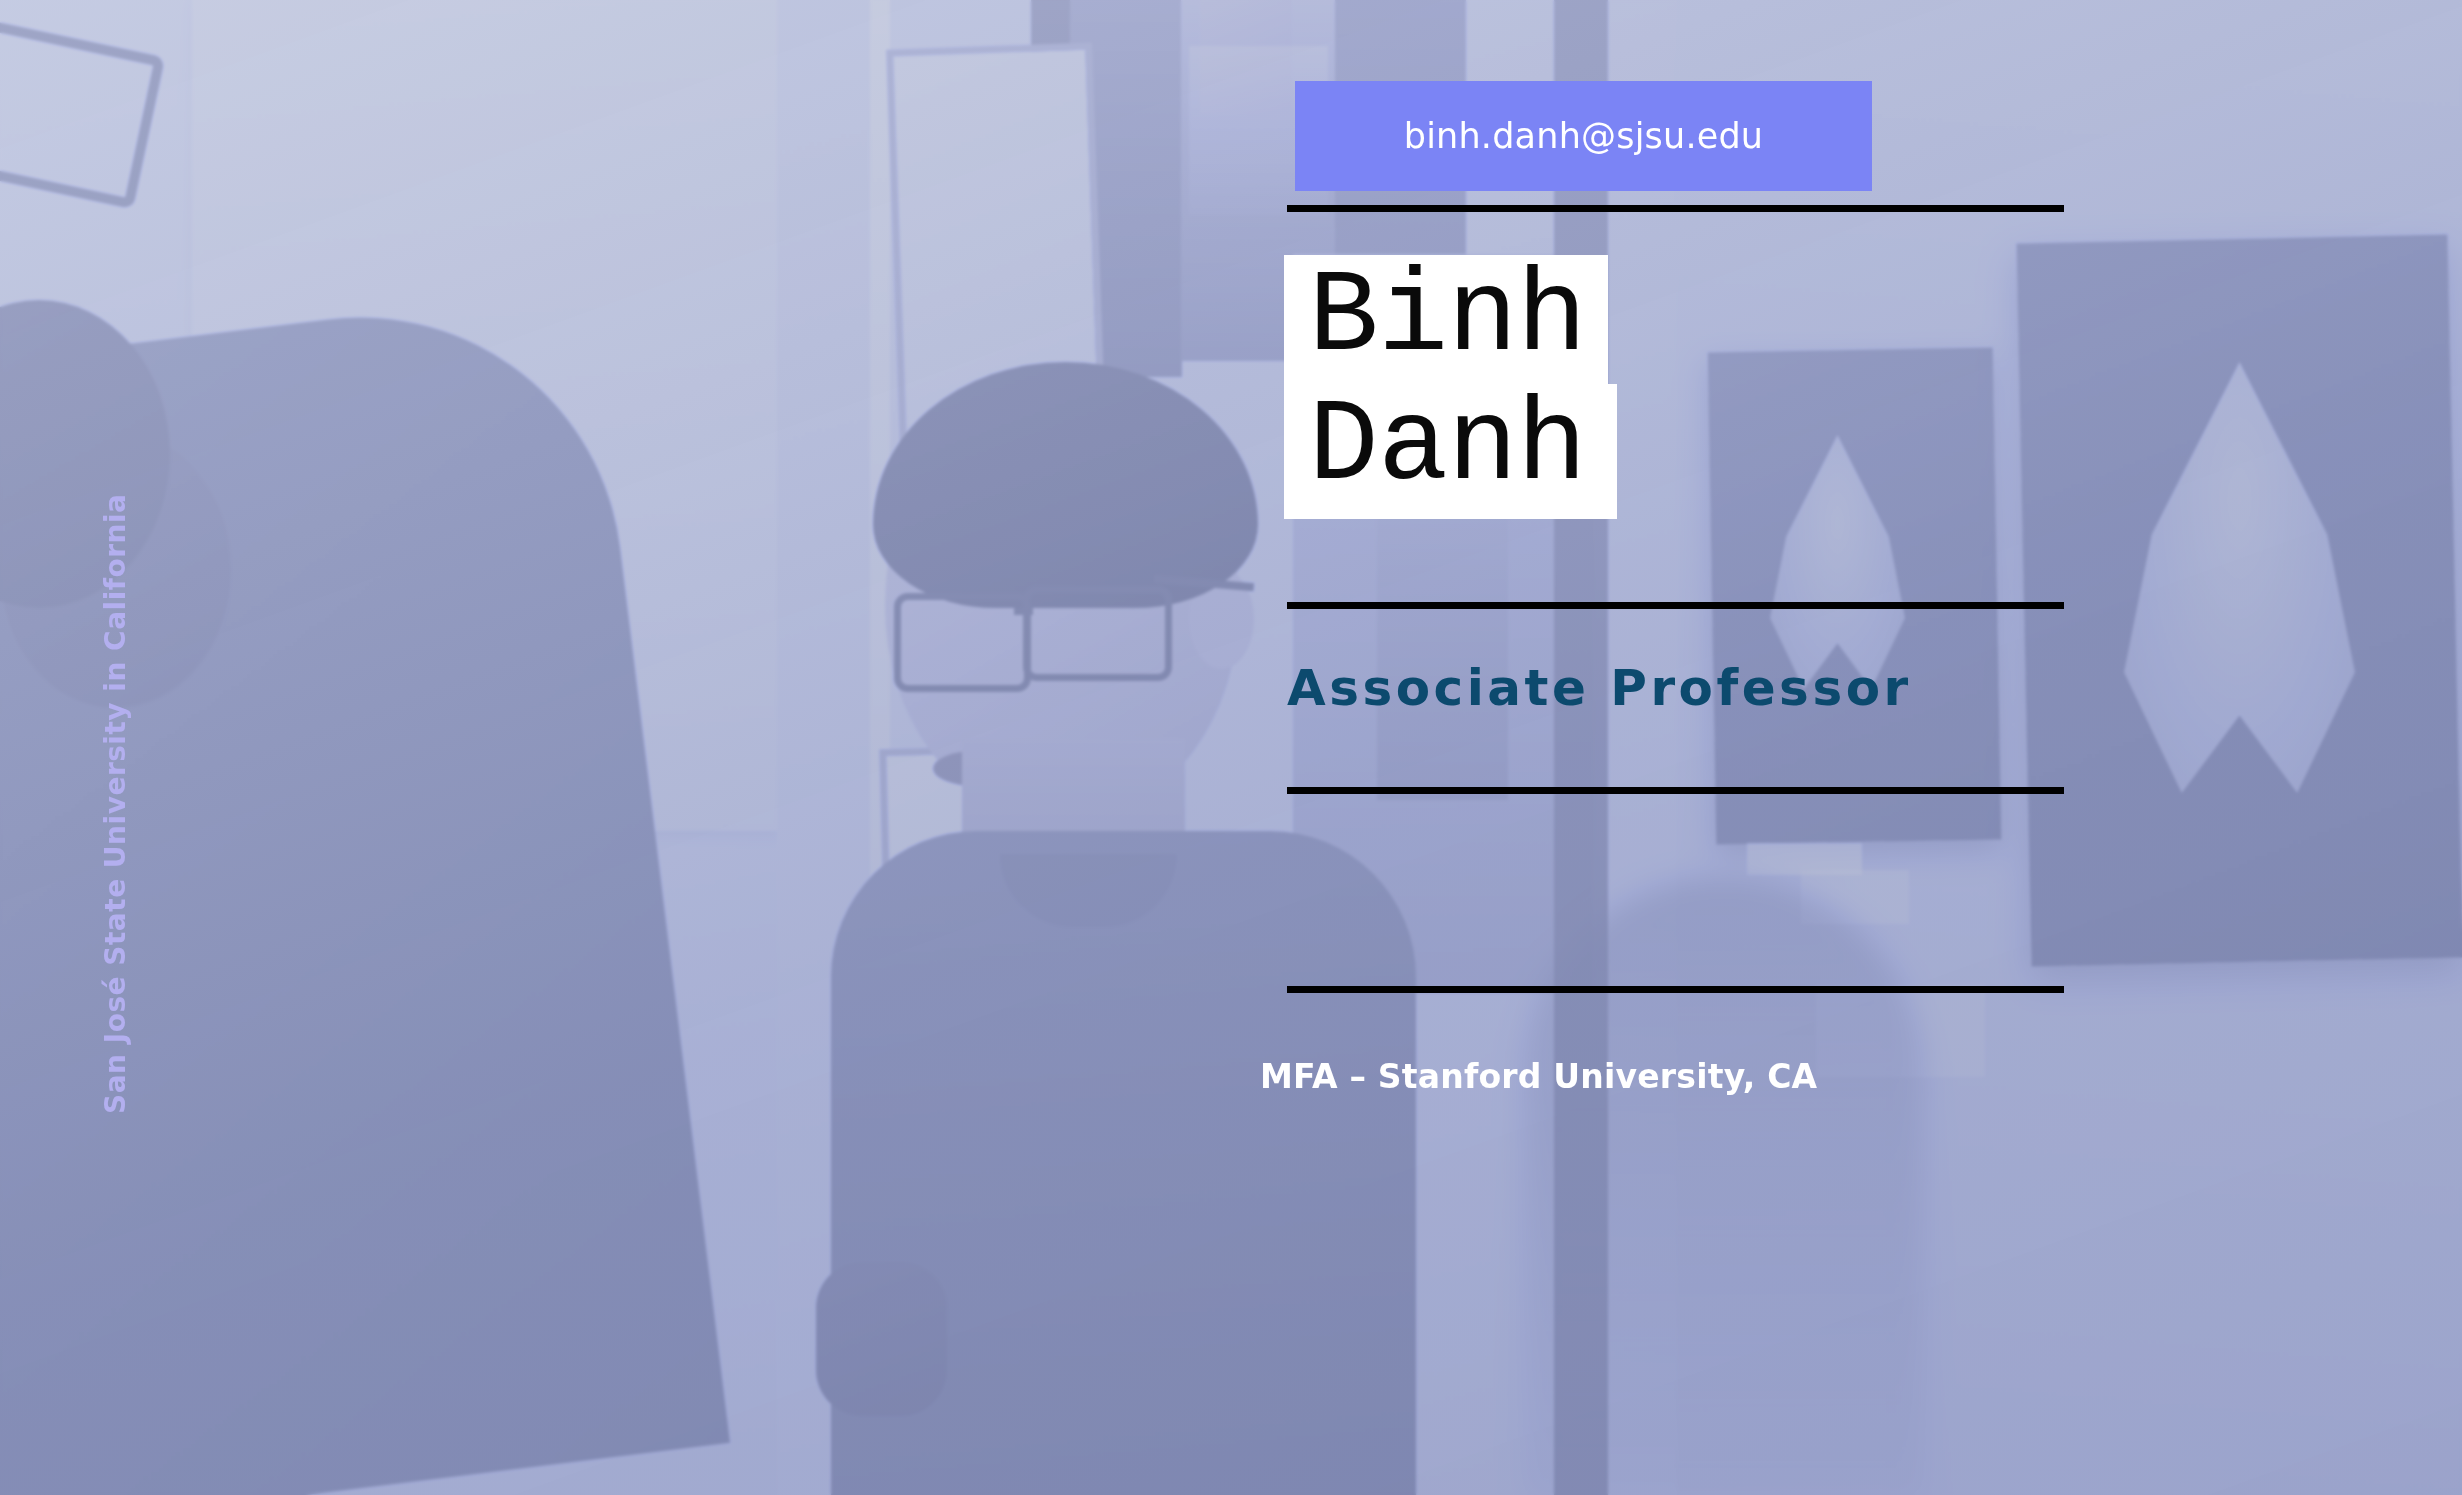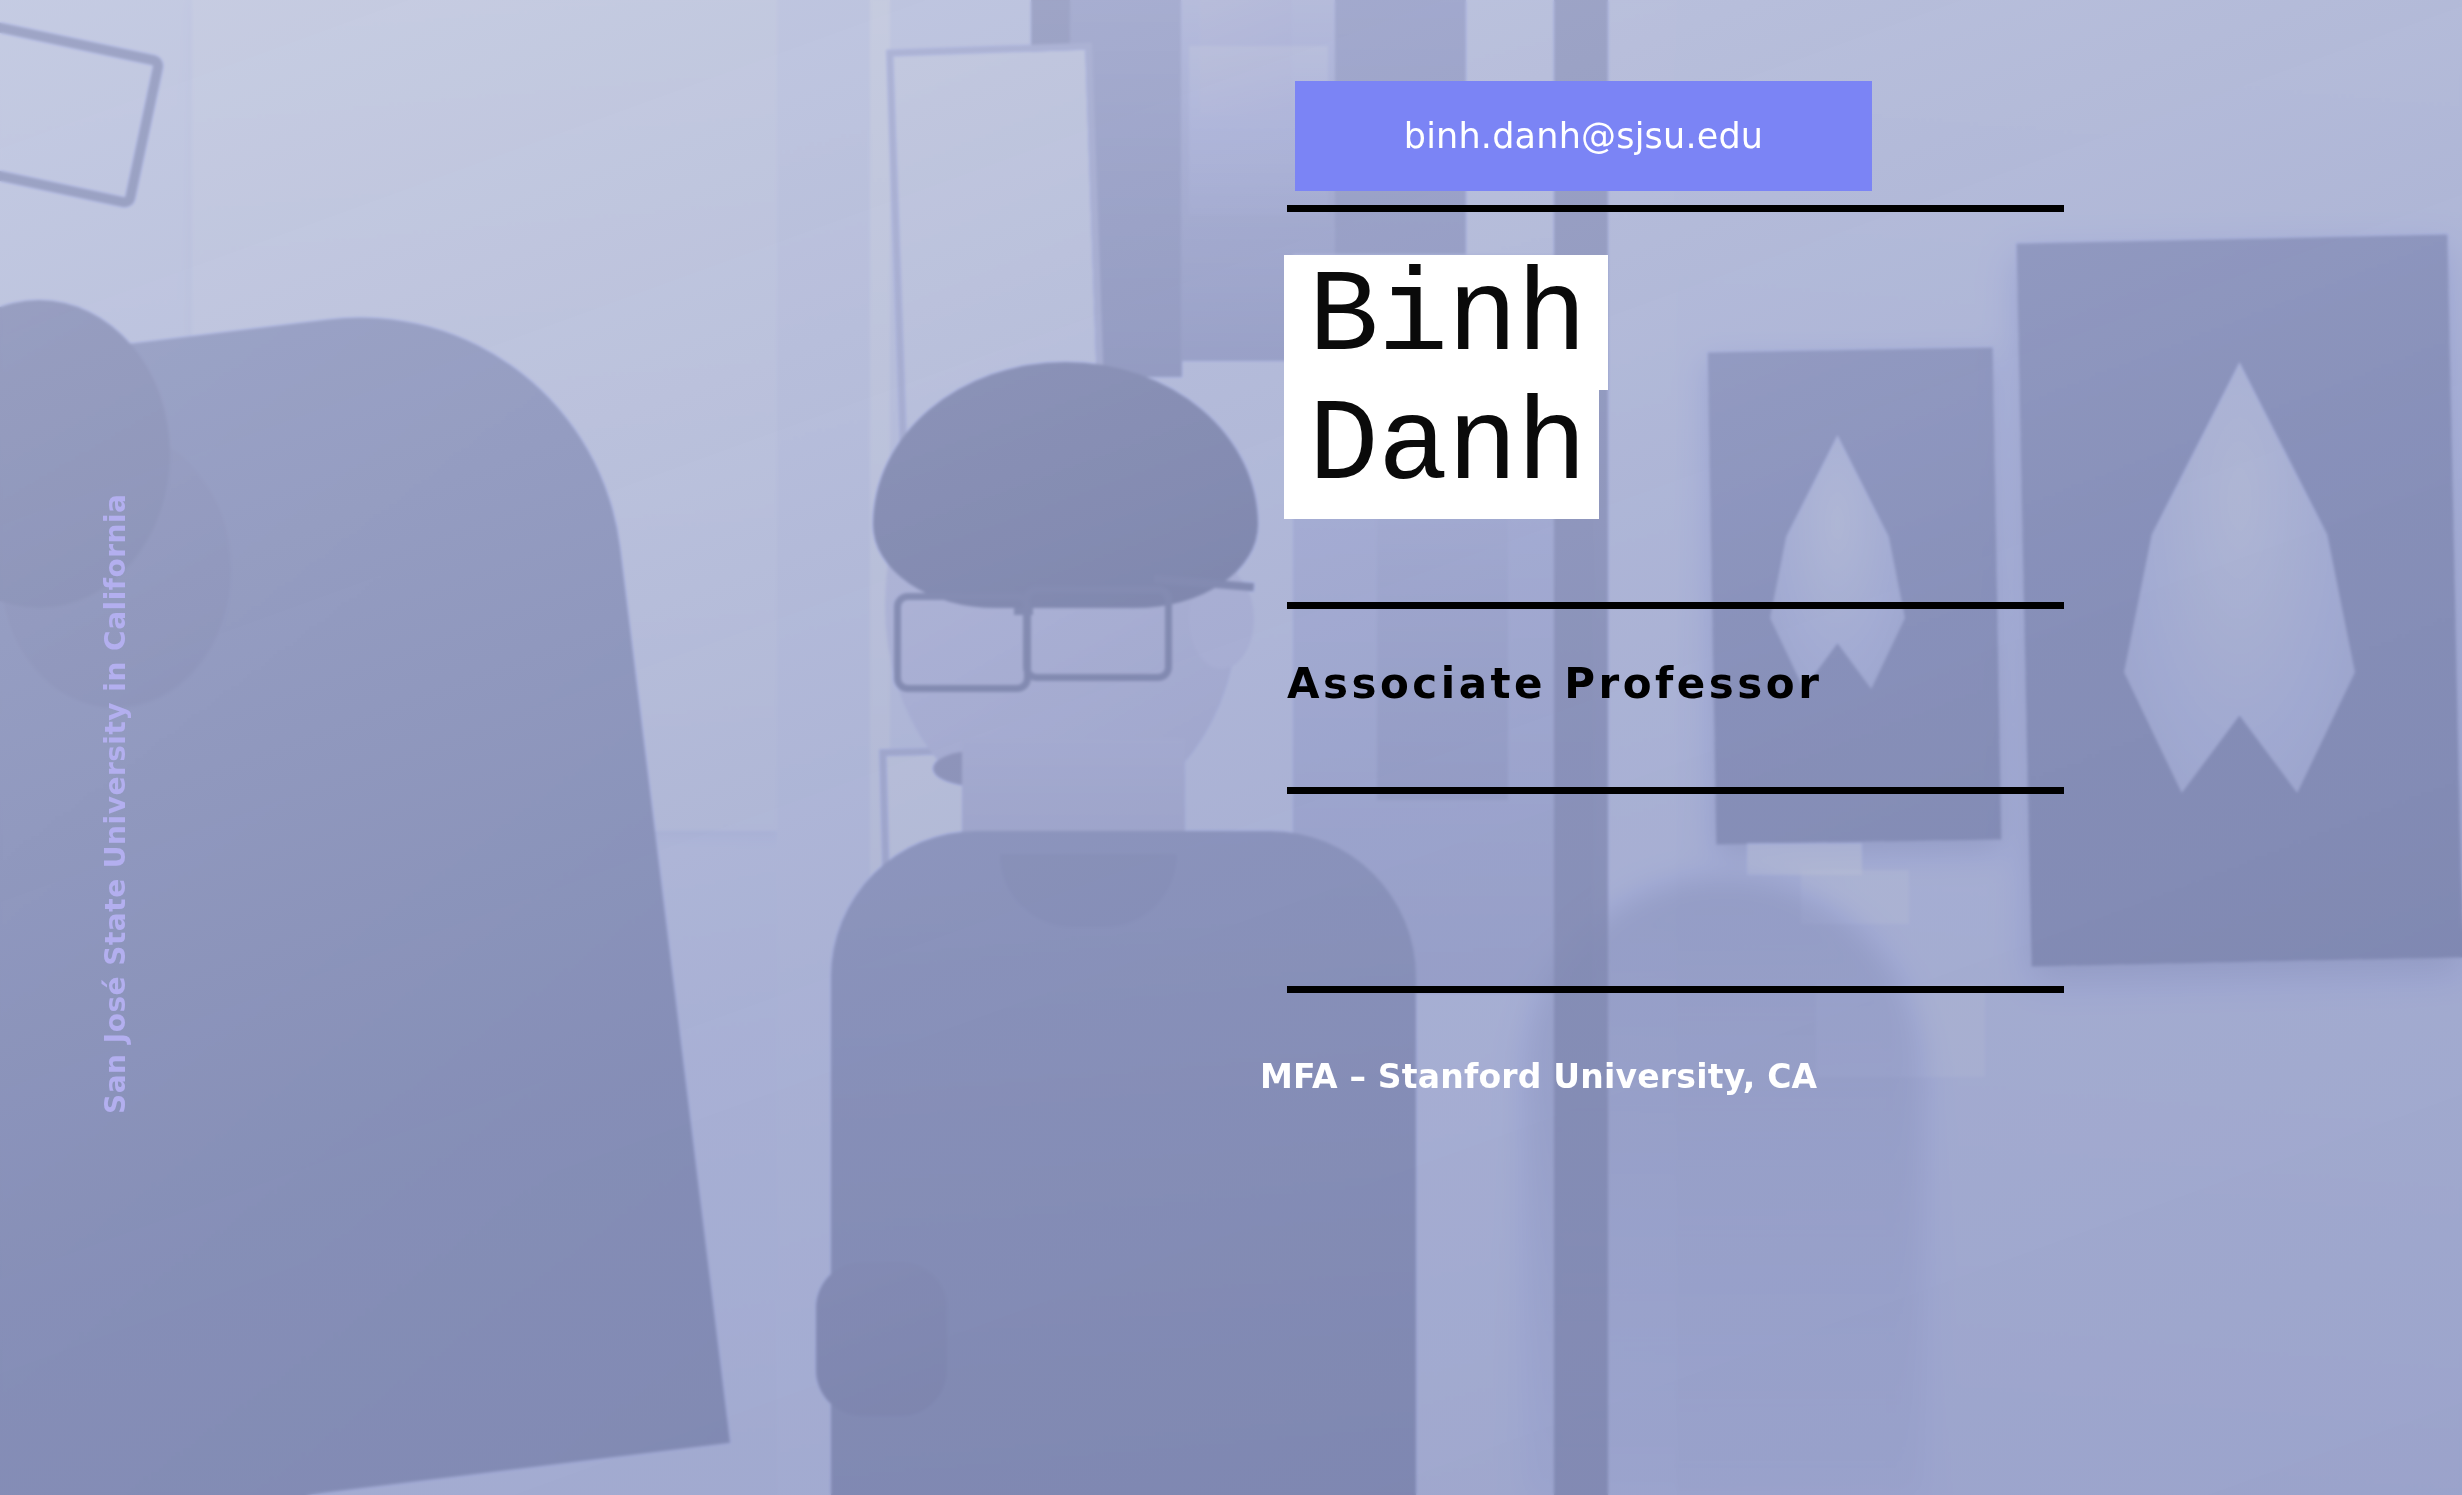--- a/index.html
+++ b/index.html
@@ -317,31 +317,31 @@
     font-family: Liberation Mono, monospace;
     font-size: 117px;
     line-height: 0.98;
     letter-spacing: -0.8px;
     padding: 6.2px 21.5px 14px 24.6px;
     margin: 0;
     white-space: nowrap;
   }
   .name-line.second {
     margin-top: -6.2px;
-    padding-right: 13px;
+    padding-right: 31px;
   }
 
   .role {
     position: absolute;
     left: 1287px;
     top: 659px;
-    font-size: 42px;
+    font-size: 50px;
     font-weight: 700;
     letter-spacing: 3.5px;
-    color: #000000;
+    color: #0c4a6e;
     white-space: nowrap;
   }
 
   .discipline {
     position: absolute;
     left: 1287px;
     top: 843px;
     font-size: 42px;
     font-weight: 700;
     letter-spacing: 0.5px;

